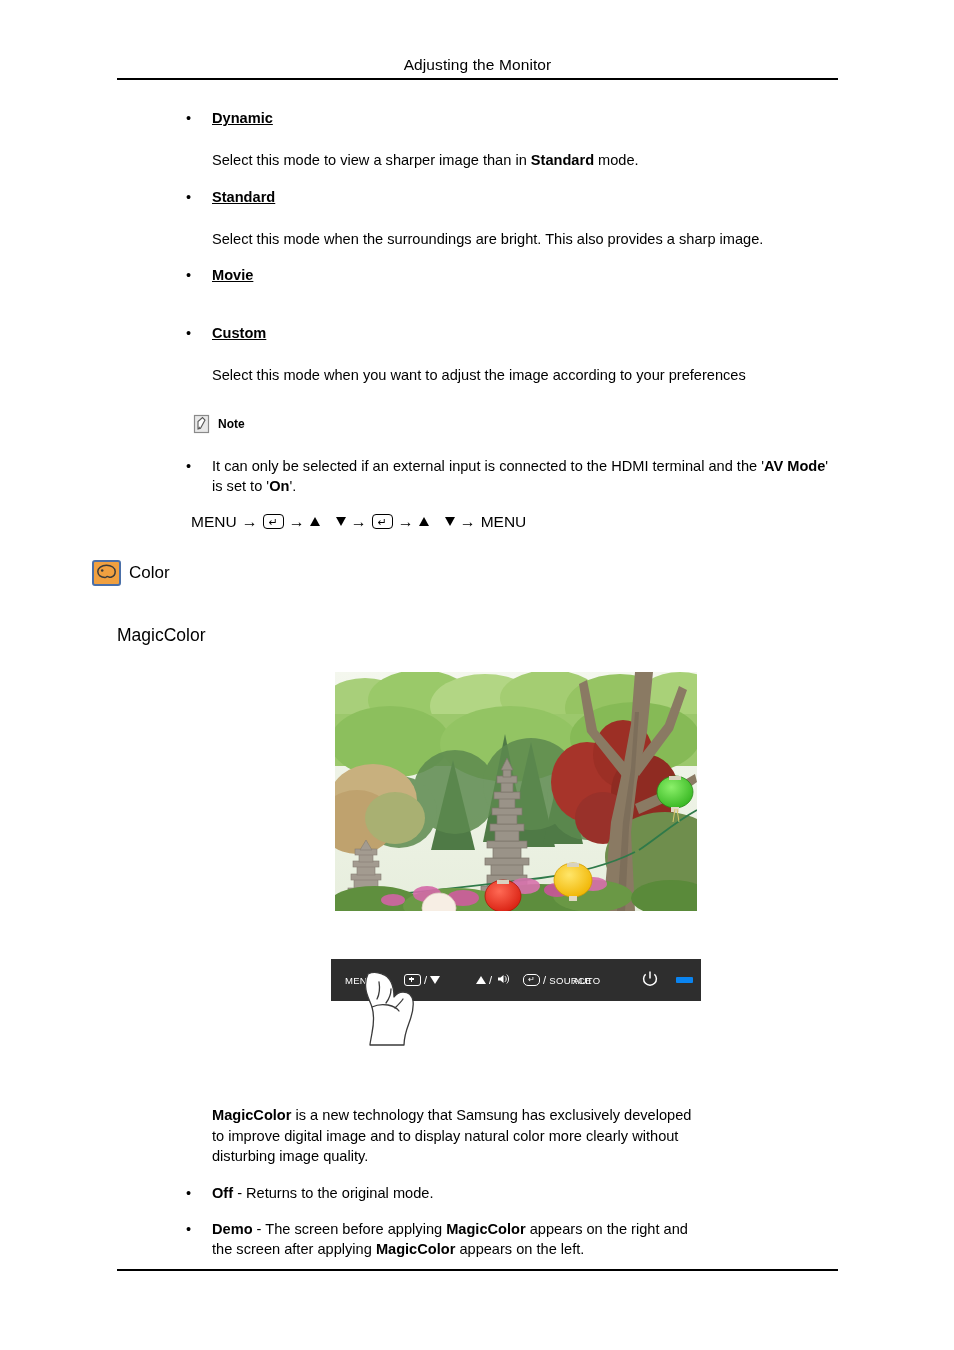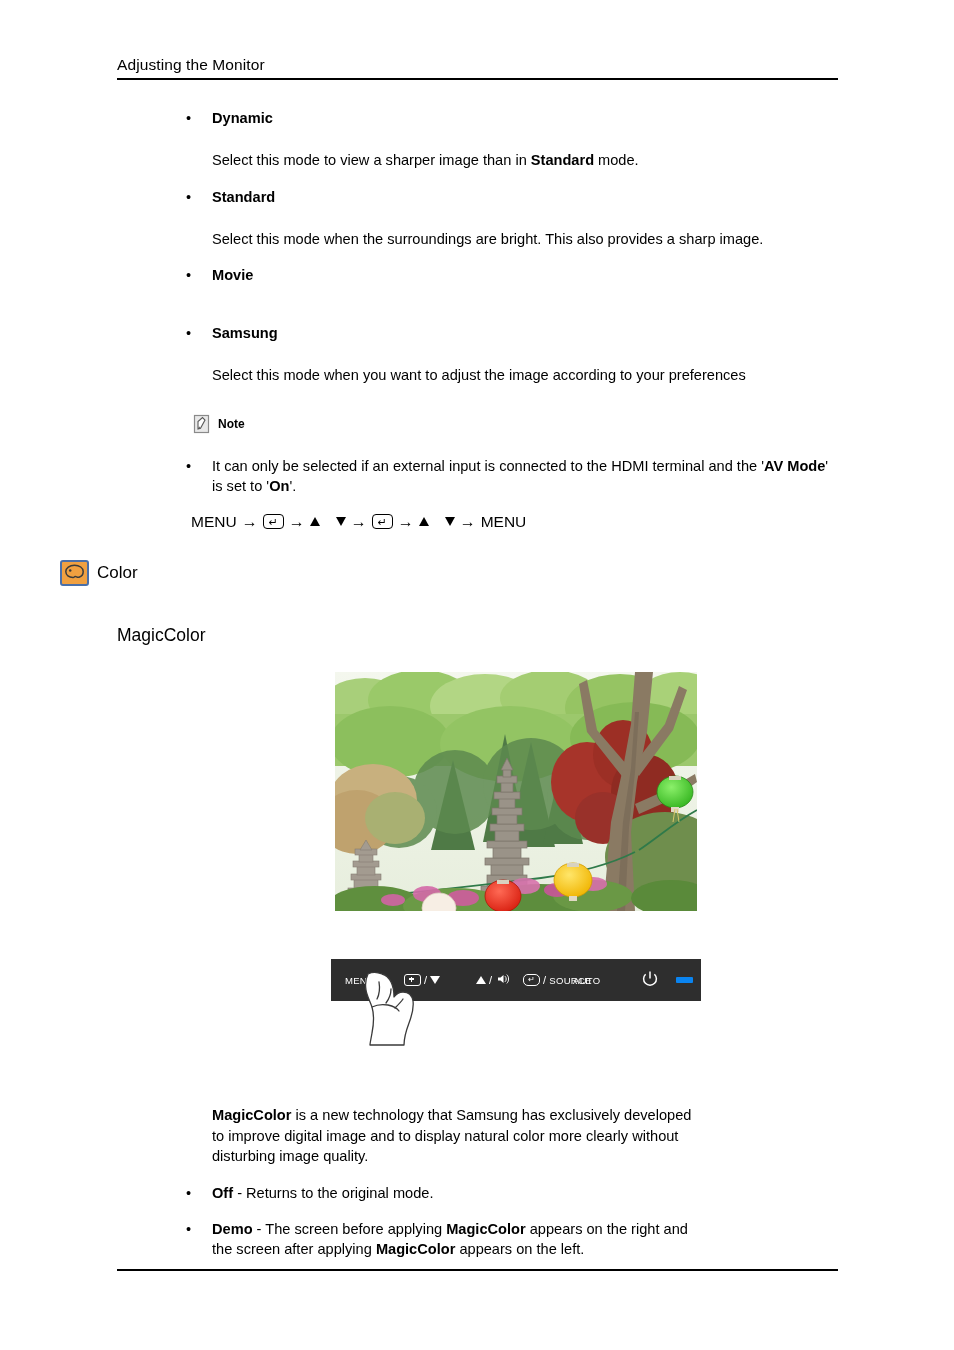--- a/index.html
+++ b/index.html
@@ -20,20 +20,21 @@
     position: absolute;
     inset: 0;
   }
 
   
   .page-header {
     position: absolute;
     top: 56px;
     left: 117px;
     width: 721px;
+    text-align: center;
     font-size: 15.5px;
     letter-spacing: .1px;
   }
   .rule-top {
     position: absolute;
     top: 78px;
     left: 117px;
     width: 721px;
     height: 2px;
     background: #000;
@@ -63,21 +64,21 @@
     line-height: 20px;
     margin-bottom: 0;
   }
   .bullet-row .dot {
     position: absolute;
     left: 186px;
     top: 0;
     font-size: 14.6px;
     line-height: 20px;
   }
-  .bullet-term { font-weight: bold; }
+  .bullet-term { font-weight: bold; text-decoration: underline; }
 
   .para {
     padding-left: 212px;
     padding-right: 120px;
     font-size: 14.6px;
     line-height: 20.5px;
   }
 
   b, .b { font-weight: bold; }
 
@@ -144,21 +145,21 @@
     border-left: 5.5px solid transparent;
     border-right: 5.5px solid transparent;
     border-top: 9px solid #000;
   }
   .arrow { font-size: 16px; }
   .gap-sm { width: 6px; display: inline-block; }
 
   
   .section-head {
     position: relative;
-    padding-left: 60px;
+    padding-left: 92px;
     display: flex;
     align-items: center;
     gap: 8px;
     font-size: 17px;
   }
   .color-icon {
     width: 29px;
     height: 26px;
     border: 2px solid #4a6fa8;
     background: #f0a040;
@@ -327,21 +328,21 @@
 
     <div class="bullet-row">
       <span class="dot">•</span>
       <span class="bullet-term">Movie</span>
     </div>
     <div class="sp-22"></div>
     <div class="sp-16"></div>
 
     <div class="bullet-row">
       <span class="dot">•</span>
-      <span class="bullet-term">Samsung</span>
+      <span class="bullet-term">Custom</span>
     </div>
     <div class="sp-22"></div>
     <div class="para">Select this mode when you want to adjust the image according to your preferences</div>
 
     <div class="sp-28"></div>
 
     <div class="note-head">
       <span class="note-icon">
         <svg width="20" height="20" viewBox="0 0 20 20">
           <rect x="2.5" y="1.5" width="14" height="17" fill="#e9e9e9" stroke="#8a8a8a" stroke-width="1.2"></rect>

